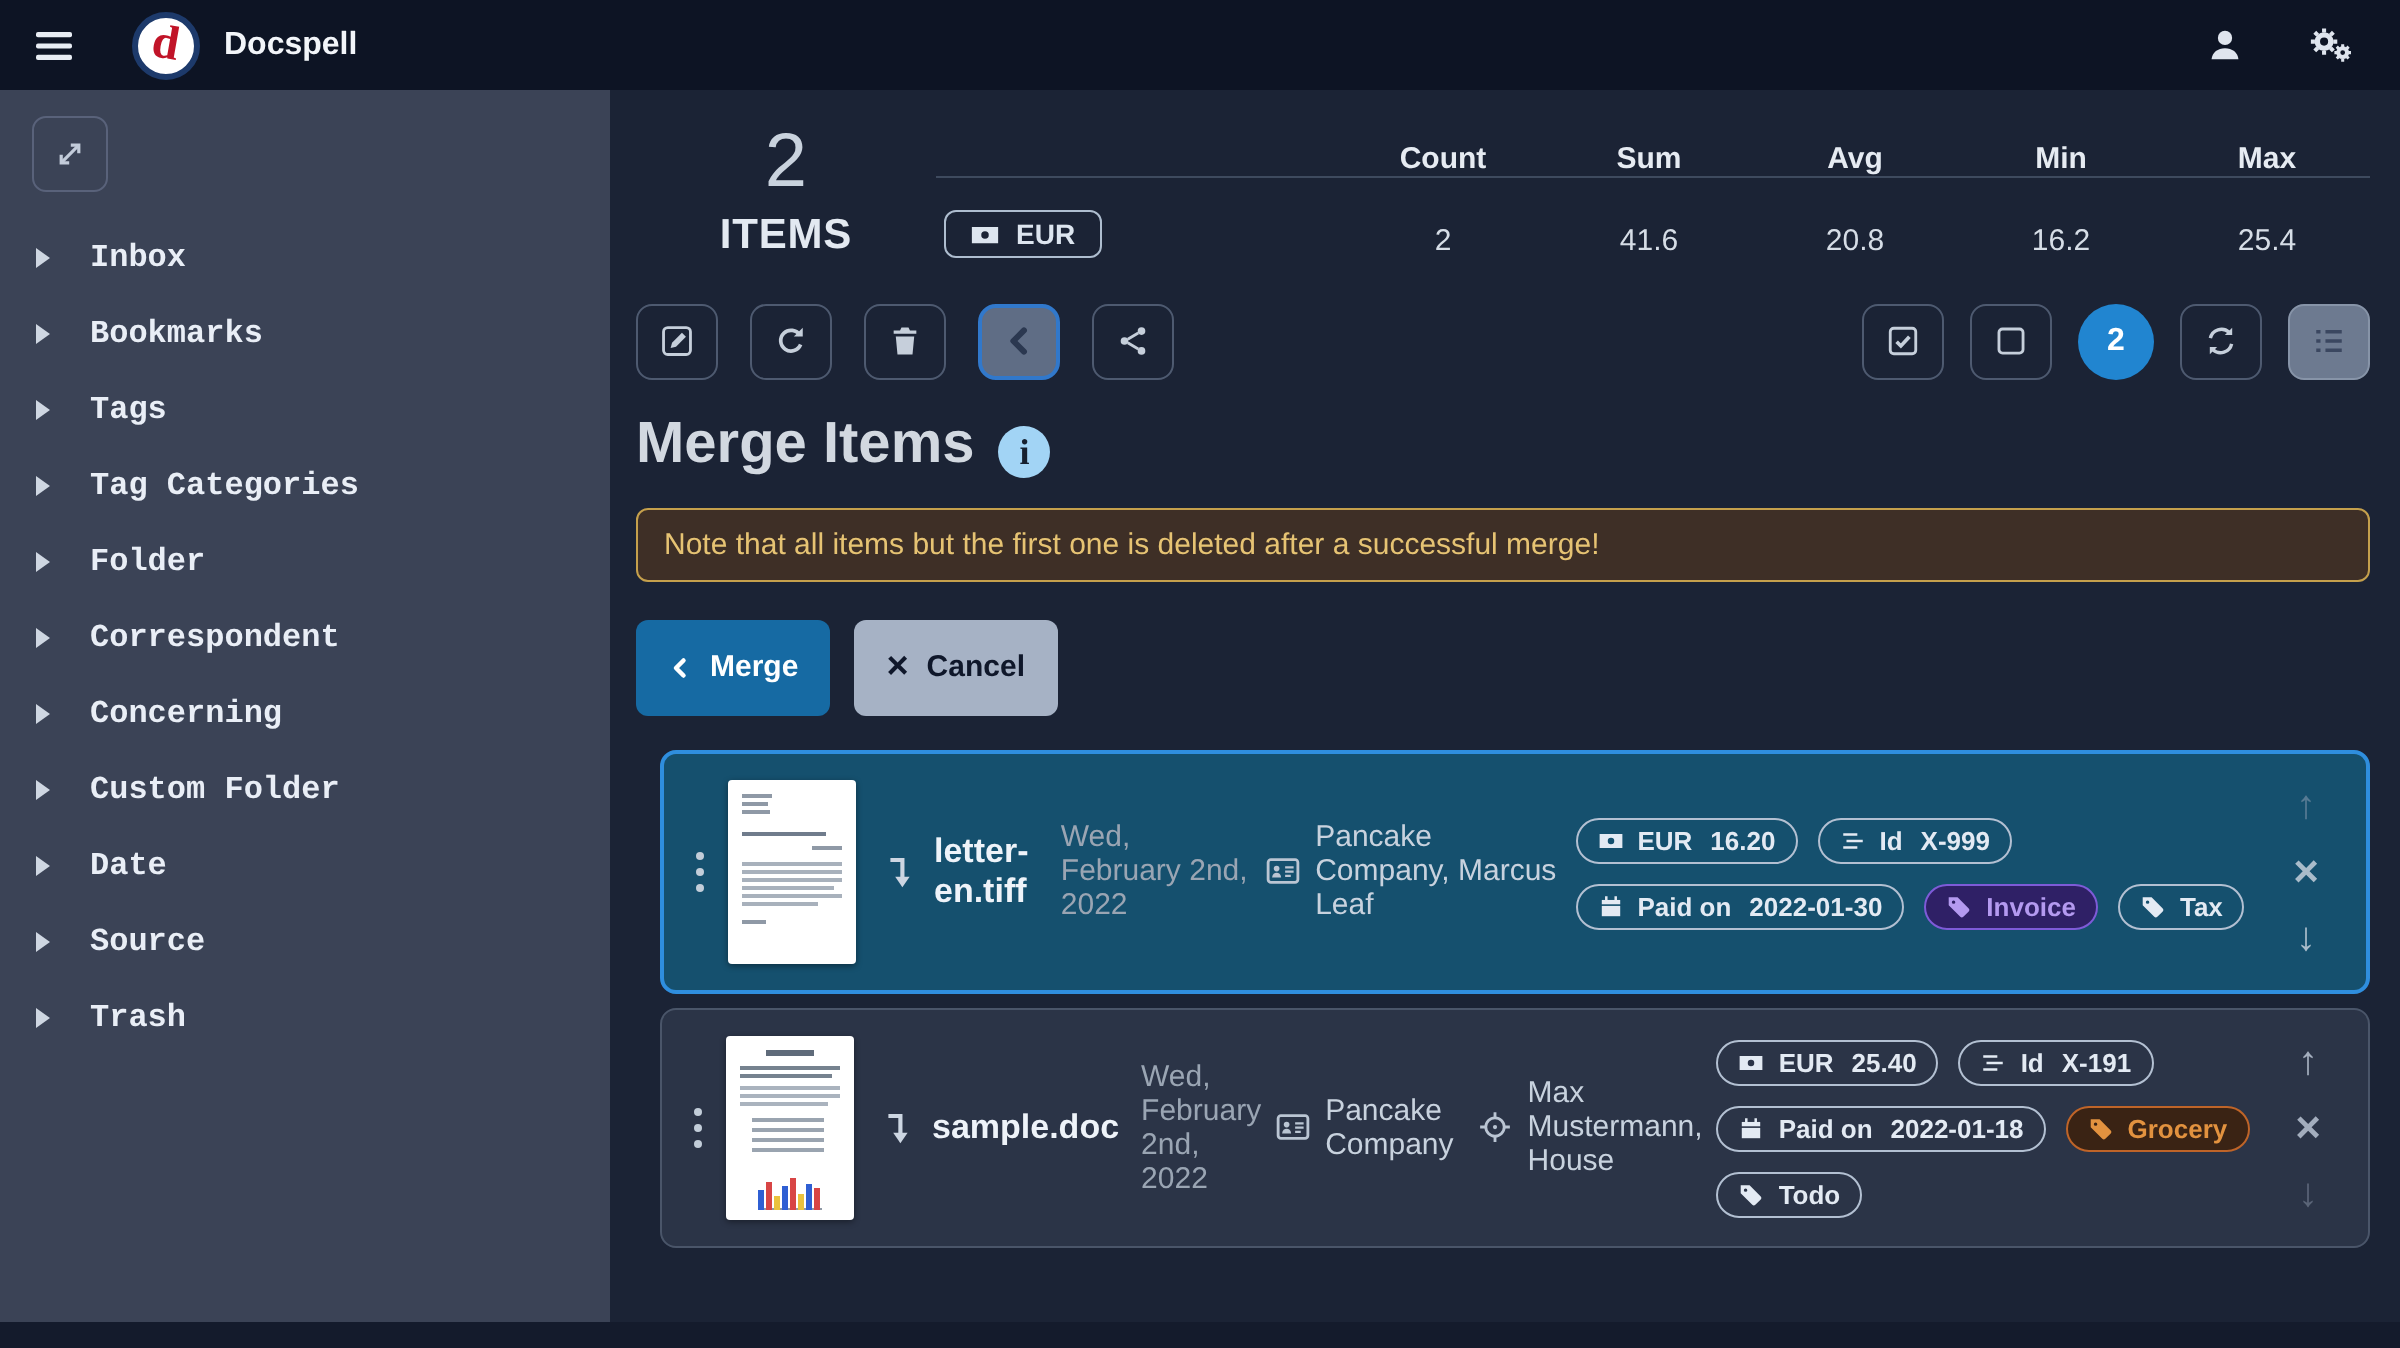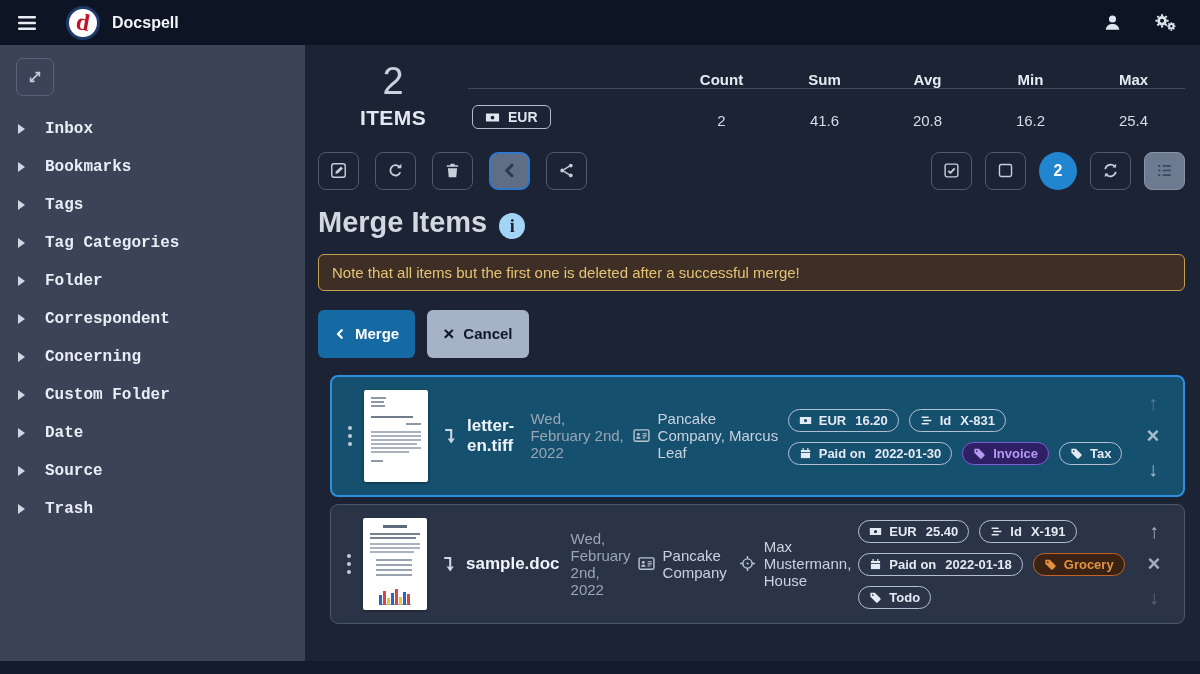--- a/index.html
+++ b/index.html
@@ -452,21 +452,21 @@
                   <path fill-rule="evenodd" d="M1.5 5.5h21v13h-21zM12 9a3 3 0 1 0 0 6 3 3 0 0 0 0-6z"></path>
                 </svg>
                 <span>EUR</span>
                 <span class="gap2">16.20</span>
               </span>
               <span class="pill">
                 <svg viewBox="0 0 24 24" fill="none" stroke="currentColor" stroke-width="2.4">
                   <path d="M3 6h13M6 12h15M3 18h13"></path>
                 </svg>
                 <span>Id</span>
-                <span class="gap2">X-831</span>
+                <span class="gap2">X-999</span>
               </span>
               <span class="pill">
                 <svg viewBox="0 0 24 24" fill="currentColor">
                   <path d="M6.5 2h2.3v3.5H6.5zM15.2 2h2.3v3.5h-2.3z"></path>
                   <path d="M3.5 5.5h17v4h-17z"></path>
                     <path d="M3.5 11h17v9.5h-17z"></path>
                 </svg>
                 <span>Paid on</span>
                 <span class="gap2">2022-01-30</span>
               </span>

